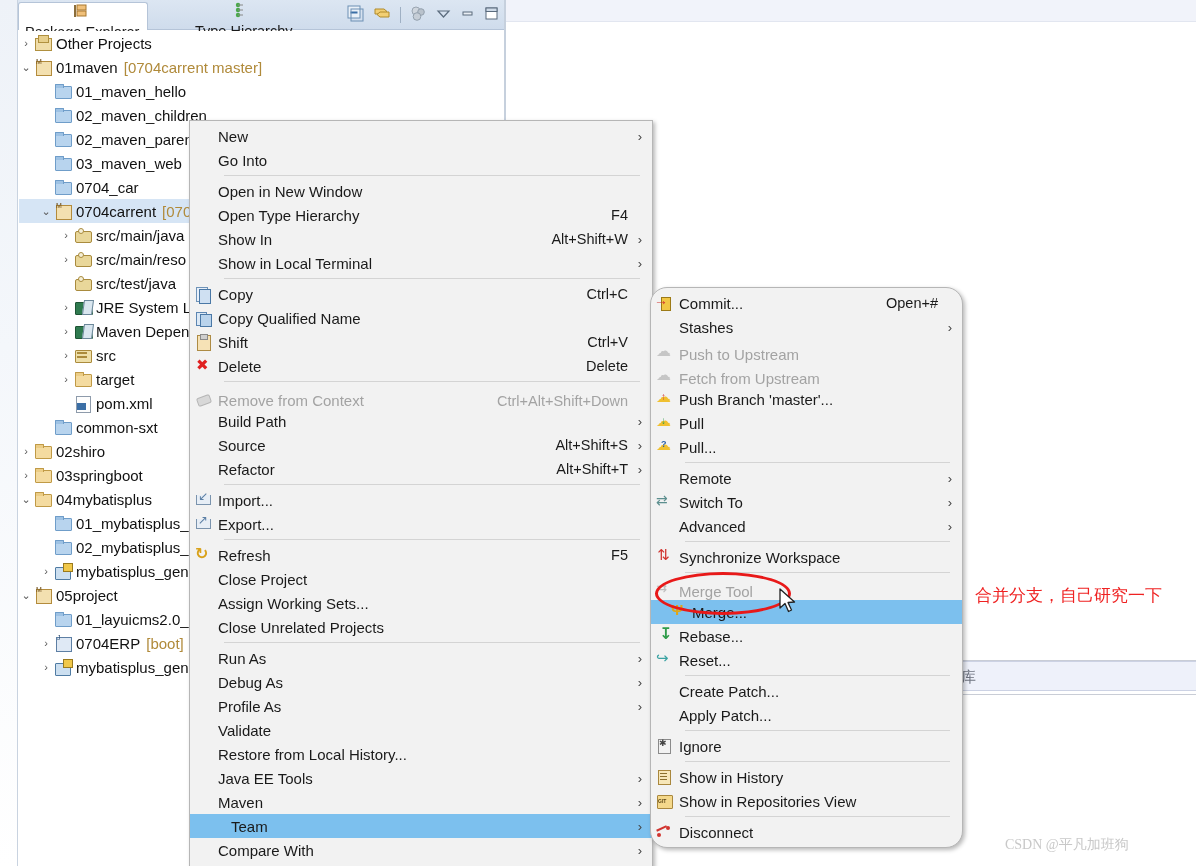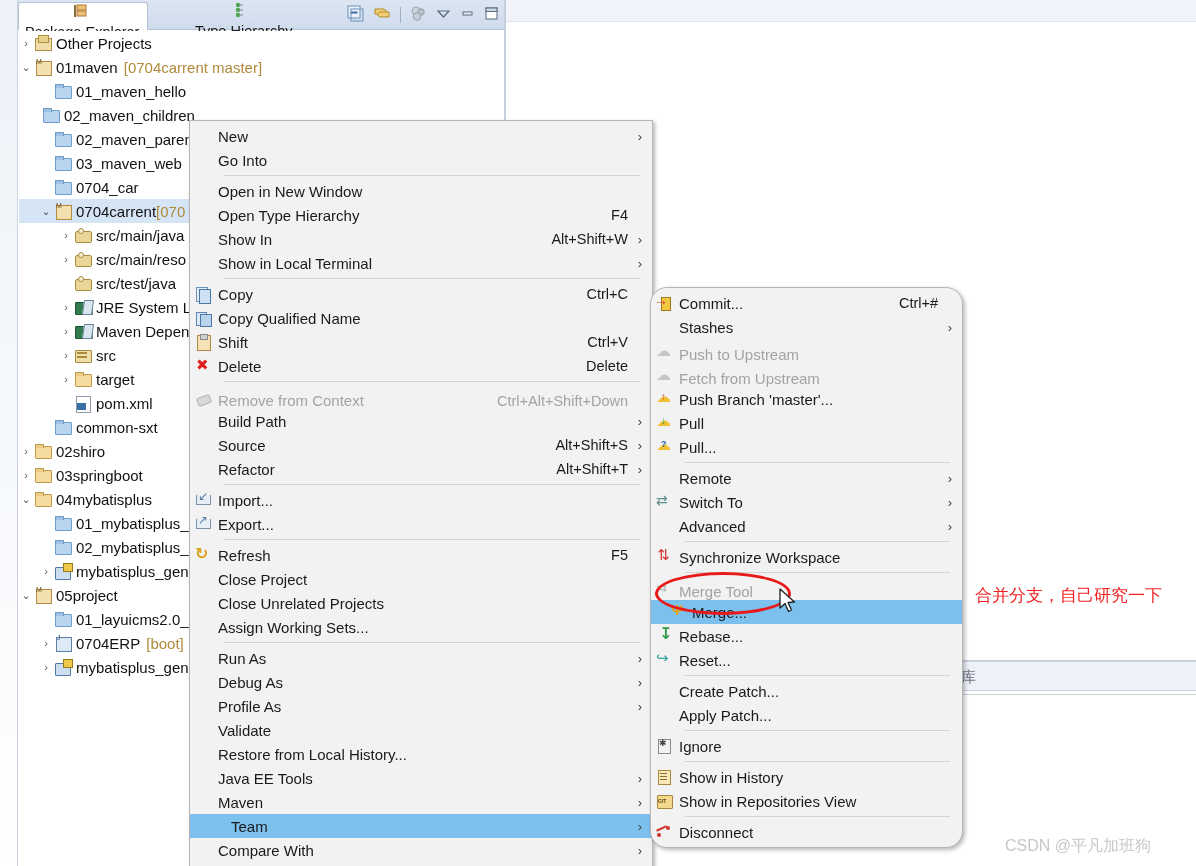--- a/index.html
+++ b/index.html
@@ -205,22 +205,22 @@
   
   .red-ellipse {
     position: absolute; border: 3px solid #e81919; border-radius: 50%;
     background: transparent; pointer-events: none;
   }
   .red-note {
     position: absolute; color: #ef2222; font-size: 17px; white-space: nowrap;
     font-family: "DejaVu Sans", "Liberation Sans", sans-serif;
   }
   .watermark {
-    position: absolute; color: #c8c8c8; font-size: 16px; white-space: nowrap;
-    font-family: Liberation Sans, sans-serif;
+    position: absolute; color: #c8c8c8; font-size: 14px; white-space: nowrap;
+    font-family: Liberation Serif, serif;
   }
   .cursor-arrow { position:absolute; width:0; height:0; pointer-events:none; }
 </style>
 </head>
 <body>
 
 <div id="root">
 
   <div class="right-area">
     <div class="editor-top-strip"></div>
@@ -310,21 +310,21 @@
           <span class="arrow">⌄</span>
           <span class="ico ic-proj"></span>
           <span class="lbl">01maven</span>
           <span class="dim" style="margin-left: 6px;">[0704carrent master]</span>
         </div>
         <div class="row" style="padding-left: 20px;">
           <span class="arrow"></span>
           <span class="ico ic-folder"></span>
           <span class="lbl">01_maven_hello</span>
         </div>
-        <div class="row" style="padding-left: 8px;">
+        <div class="row" style="padding-left: 20px;">
           <span class="arrow"></span>
           <span class="ico ic-folder"></span>
           <span class="lbl">02_maven_children</span>
         </div>
         <div class="row" style="padding-left: 20px;">
           <span class="arrow"></span>
           <span class="ico ic-folder"></span>
           <span class="lbl">02_maven_parent</span>
         </div>
         <div class="row" style="padding-left: 20px;">
@@ -334,21 +334,21 @@
         </div>
         <div class="row" style="padding-left: 20px;">
           <span class="arrow"></span>
           <span class="ico ic-folder"></span>
           <span class="lbl">0704_car</span>
         </div>
         <div class="row sel" style="padding-left: 20px;">
           <span class="arrow">⌄</span>
           <span class="ico ic-proj"></span>
           <span class="lbl">0704carrent</span>
-          <span class="dim" style="">[070</span>
+          <span class="dim" style="margin-left: 6px;">[070</span>
         </div>
         <div class="row" style="padding-left: 40px;">
           <span class="arrow">›</span>
           <span class="ico ic-pkg"></span>
           <span class="lbl">src/main/java</span>
         </div>
         <div class="row" style="padding-left: 40px;">
           <span class="arrow">›</span>
           <span class="ico ic-pkg"></span>
           <span class="lbl">src/main/reso</span>
@@ -559,28 +559,28 @@
         <span class="mi-accel">F5</span>
         <span class="mi-arrow"></span>
       </div>
       <div class="mi">
         <span class="mi-ico"></span>
         <span class="mi-label">Close Project</span>
         <span class="mi-arrow"></span>
       </div>
       <div class="mi">
         <span class="mi-ico"></span>
+        <span class="mi-label">Assign Working Sets...</span>
+        <span class="mi-arrow"></span>
+      </div>
+      <div class="mi">
+        <span class="mi-ico"></span>
         <span class="mi-label">Close Unrelated Projects</span>
         <span class="mi-arrow"></span>
       </div>
-      <div class="mi">
-        <span class="mi-ico"></span>
-        <span class="mi-label">Assign Working Sets...</span>
-        <span class="mi-arrow"></span>
-      </div>
       <div class="msep"></div>
       <div class="mi">
         <span class="mi-ico"></span>
         <span class="mi-label">Run As</span>
         <span class="mi-arrow">›</span>
       </div>
       <div class="mi">
         <span class="mi-ico"></span>
         <span class="mi-label">Debug As</span>
         <span class="mi-arrow">›</span>
@@ -625,21 +625,21 @@
         <span class="mi-label">Replace With</span>
       </div>
     </div>
 
   <div class="menu" id="team-menu" style="left:650px; top:287px; width:313px;border-radius:17px;">
       <div class="mi">
         <span class="mi-ico">
           <span class="mic commit"></span>
         </span>
         <span class="mi-label">Commit...</span>
-        <span class="mi-accel">Ctrl+#</span>
+        <span class="mi-accel">Open+#</span>
         <span class="mi-arrow"></span>
       </div>
       <div class="mi">
         <span class="mi-ico"></span>
         <span class="mi-label">Stashes</span>
         <span class="mi-arrow">›</span>
       </div>
       <div class="mi disabled">
         <span class="mi-ico">
           <span class="mic cloud-g"></span>

